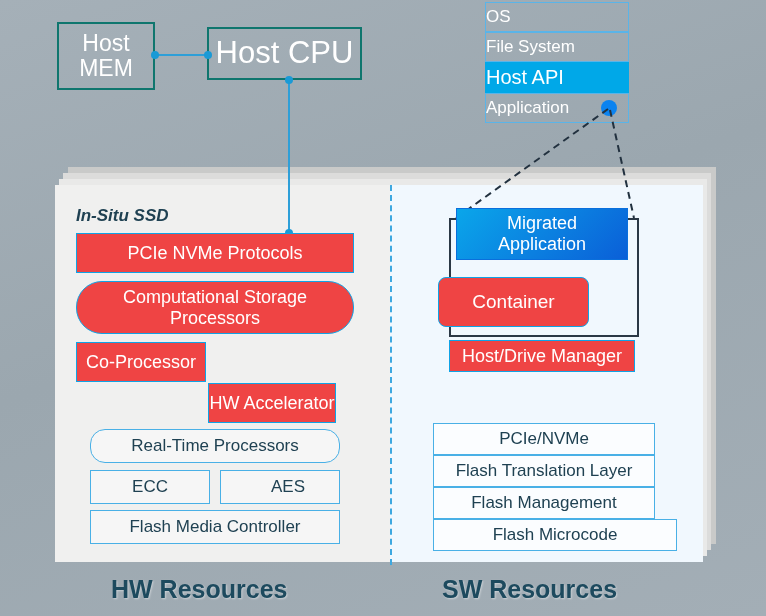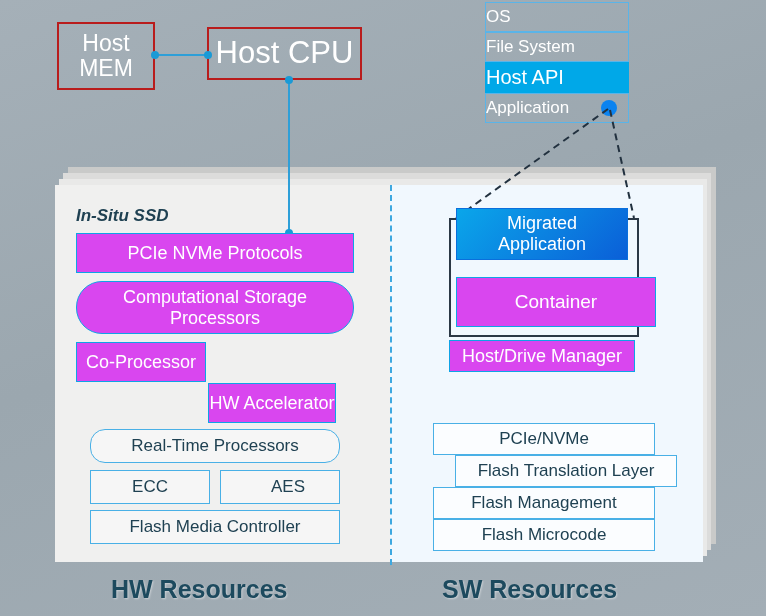--- a/index.html
+++ b/index.html
@@ -19,21 +19,21 @@
   #stage {
     position: absolute;
     inset: 0;
   }
 
   
   .abs { position: absolute; box-sizing: border-box; }
 
   
   .host-box {
-    border: 2px solid #b91c1c;
+    border: 2px solid #0f766e;
     color: #ffffff;
     display: flex;
     align-items: center;
     justify-content: center;
     text-align: center;
     line-height: 1.1;
     background: transparent;
   }
 
   
@@ -46,21 +46,21 @@
     text-align: center;
     background: transparent;
   }
   .stack-box.filled {
     background: #00a8e8;
     border-color: #00a8e8;
   }
 
   
   .blue-block {
-    background: #d946ef;
+    background: #ef4444;
     color: #ffffff;
     display: flex;
     align-items: center;
     justify-content: center;
     text-align: center;
     line-height: 1.15;
     border: 1px solid #0fa3e6;
   }
   .blue-block.gradient {
     background: linear-gradient(135deg, #0aa6ea 0%, #0b7fe0 55%, #0a5fd8 100%);
@@ -246,37 +246,37 @@
     <span>Flash Media Controller</span>
   </div>
 
   <div class="container-outline" style="left:449px; top:218px; width:186px; height:115px;"></div>
 
   <div class="abs blue-block gradient" style="left:456px; top:208px; width:172px; height:52px; font-size:18px;">
     <span>
       <span>Migrated</span><br><span>Application</span>
     </span>
   </div>
-  <div class="abs blue-block" style="left:456px; top:277px; width:200px; height:50px; font-size:19px;">
+  <div class="abs blue-block" style="left:438px; top:277px; width:151px; height:50px; font-size:19px;border-radius:8px;">
     <span>Container</span>
   </div>
 
   <div class="abs light-box tint" style="left:433px; top:423px; width:222px; height:32px; font-size:17px;">
     <span>PCIe/NVMe</span>
   </div>
 
   <div class="abs blue-block" style="left:449px; top:340px; width:186px; height:32px; font-size:18px;">
     <span>Host/Drive Manager</span>
   </div>
-  <div class="abs light-box tint" style="left:433px; top:455px; width:222px; height:32px; font-size:17px;margin-left:22px;">
+  <div class="abs light-box tint" style="left:433px; top:455px; width:222px; height:32px; font-size:17px;">
     <span>Flash Translation Layer</span>
   </div>
   <div class="abs light-box tint" style="left:433px; top:487px; width:222px; height:32px; font-size:17px;">
     <span>Flash Management</span>
   </div>
-  <div class="abs light-box tint" style="left:433px; top:519px; width:222px; height:32px; font-size:17px;">
+  <div class="abs light-box tint" style="left:433px; top:519px; width:244px; height:32px; font-size:17px;">
     <span>Flash Microcode</span>
   </div>
 
   <div class="abs section-label" style="left:111px; top:575px;">HW Resources</div>
   <div class="abs section-label" style="left:442px; top:575px;">SW Resources</div>
 
 </div>
 
 </body></html>

